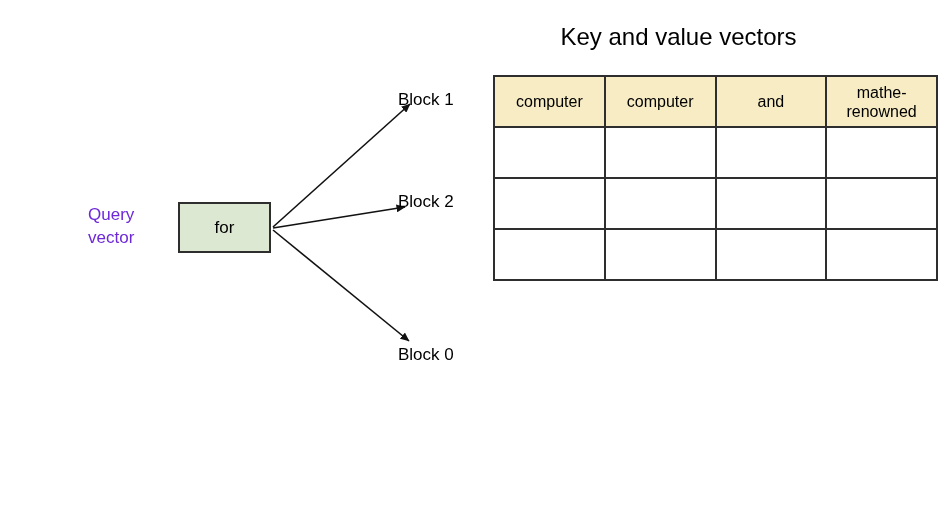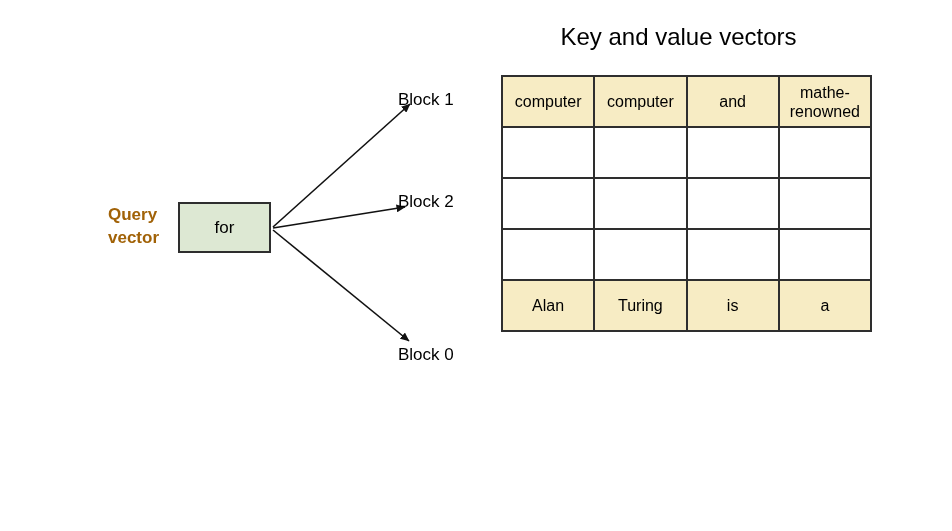--- a/index.html
+++ b/index.html
@@ -23,27 +23,26 @@
     left: 493px;
     top: 23px;
     width: 371px;
     text-align: center;
     font-size: 24px;
     font-weight: 400;
     color: #000;
   }
   .query-label {
     position: absolute;
-    left: 108px;
+    left: 88px;
     top: 203px;
     font-size: 17px;
     line-height: 23px;
     white-space: pre-line;
-    color: #a16207;
-    font-weight: bold;
+    color: #6d28d9;
   }
   .query-box {
     position: absolute;
     left: 178px;
     top: 202px;
     width: 93px;
     height: 51px;
     background: var(--qbox);
     border: 2px solid var(--border);
     display: flex;
@@ -70,24 +69,23 @@
     width: 952px;
     height: 531px;
     pointer-events: none;
   }
   .arrow-line { stroke: var(--arrow); stroke-width: 1.6; fill: none; }
   .arrow-head-path { fill: var(--arrow); }
   table.kv-table {
     position: absolute;
     left: 493px;
     top: 75px;
-    width: 371px;
+    width: 445px;
     border-collapse: collapse;
     table-layout: fixed;
-    margin-left: 8px;
   }
   table.kv-table td {
     width: 25%;
     height: 51px;
     border: 2px solid var(--border);
     background: #ffffff;
     text-align: center;
     vertical-align: middle;
     font-size: 16px;
     line-height: 19px;
@@ -144,22 +142,16 @@
         <td></td>
         <td></td>
         <td></td>
       </tr>
       <tr>
         <td></td>
         <td></td>
         <td></td>
         <td></td>
       </tr>
-      <tr>
-        <td class="hl">Alan</td>
-        <td class="hl">Turing</td>
-        <td class="hl">is</td>
-        <td class="hl">a</td>
-      </tr>
     </tbody>
   </table>
 
 </div>
 
 </body></html>

